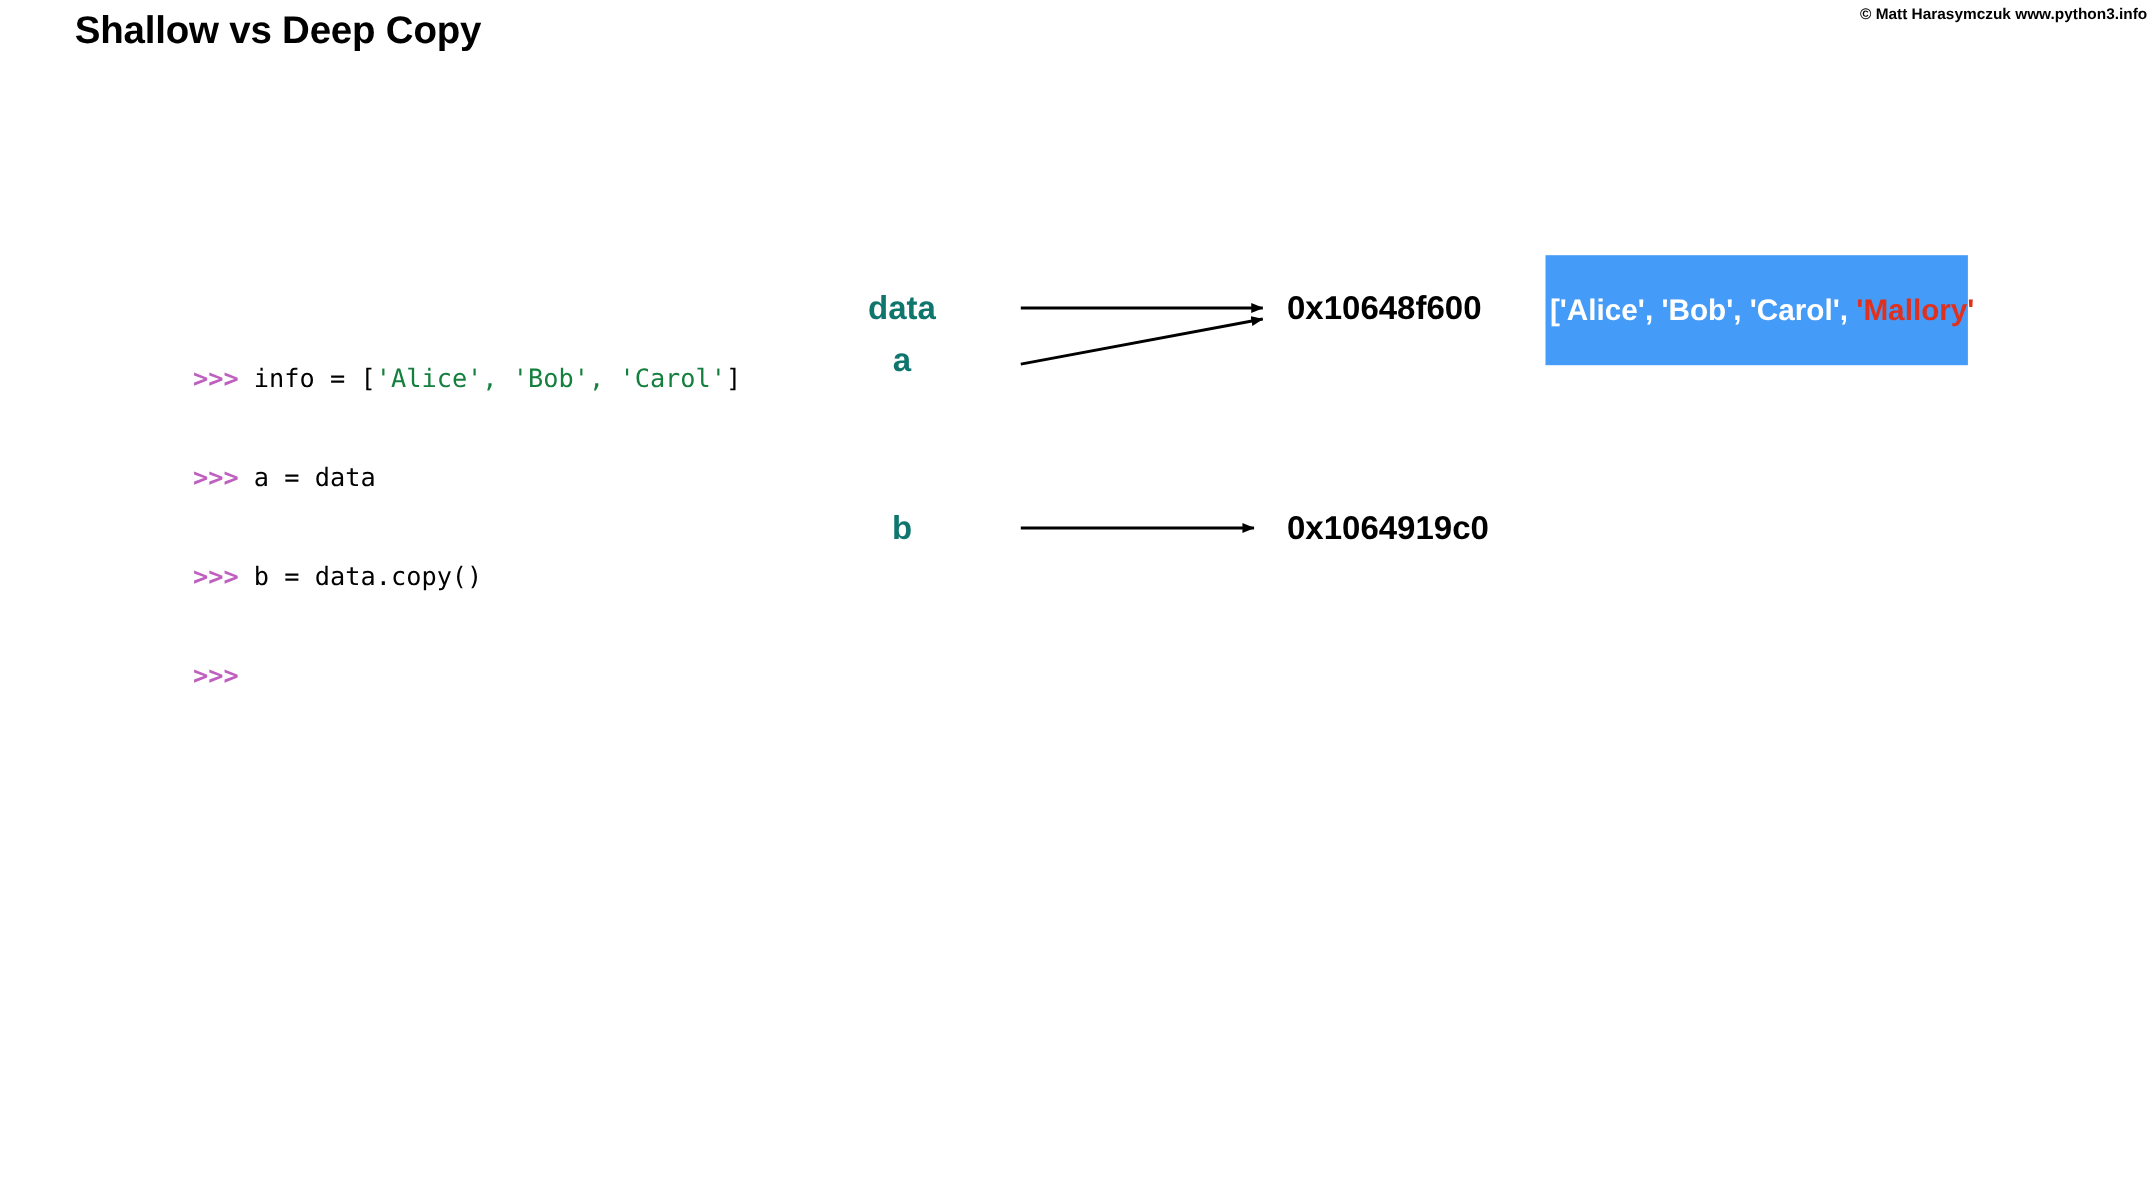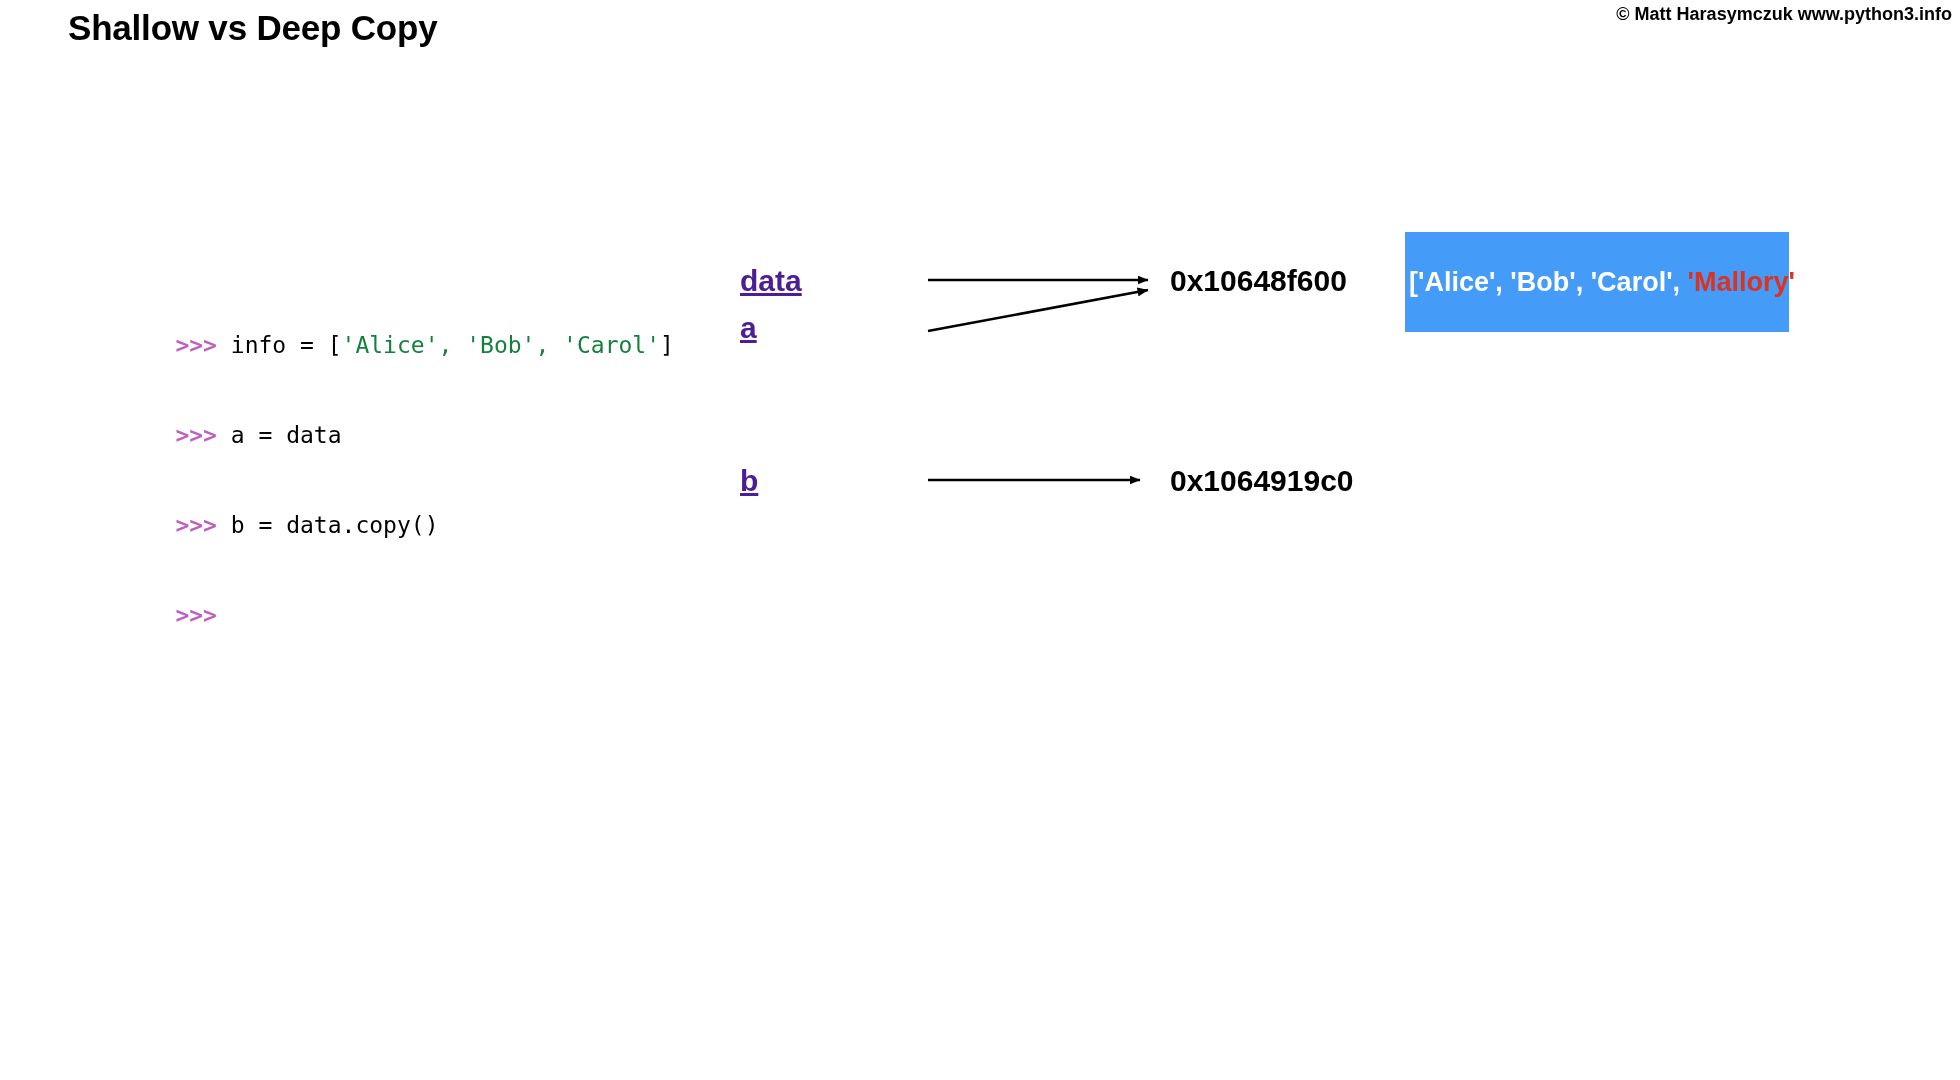--- a/index.html
+++ b/index.html
@@ -25,21 +25,21 @@
     font-weight: bold;
     color: #000000;
     letter-spacing: -0.2px;
     white-space: nowrap;
     margin-left: 38px;
   }
   #copyright {
     position: absolute;
     right: 8px;
     top: 4px;
-    font-size: 18px;
+    font-size: 14px;
     font-weight: bold;
     color: #000000;
     white-space: nowrap;
   }
 
   
   #code-block {
     position: absolute;
     left: 120px;
     top: 240px;
@@ -60,24 +60,23 @@
     left: 0;
     top: 0;
     width: 1960px;
     height: 1080px;
     pointer-events: none;
   }
   .var-label {
     position: absolute;
     font-size: 30px;
     font-weight: bold;
-    color: #4c1d95;
-    text-align: left;
+    color: #0f766e;
+    text-align: center;
     white-space: nowrap;
-    text-decoration: underline;
   }
   .addr-label {
     position: absolute;
     font-size: 30px;
     font-weight: bold;
     color: #000000;
     white-space: nowrap;
     text-align: left;
   }
   .value-box {

